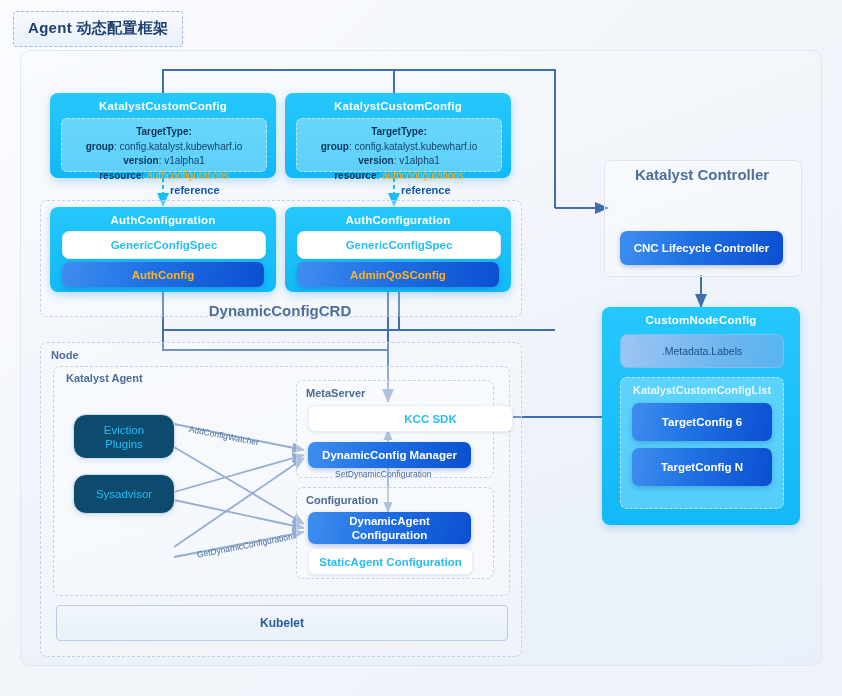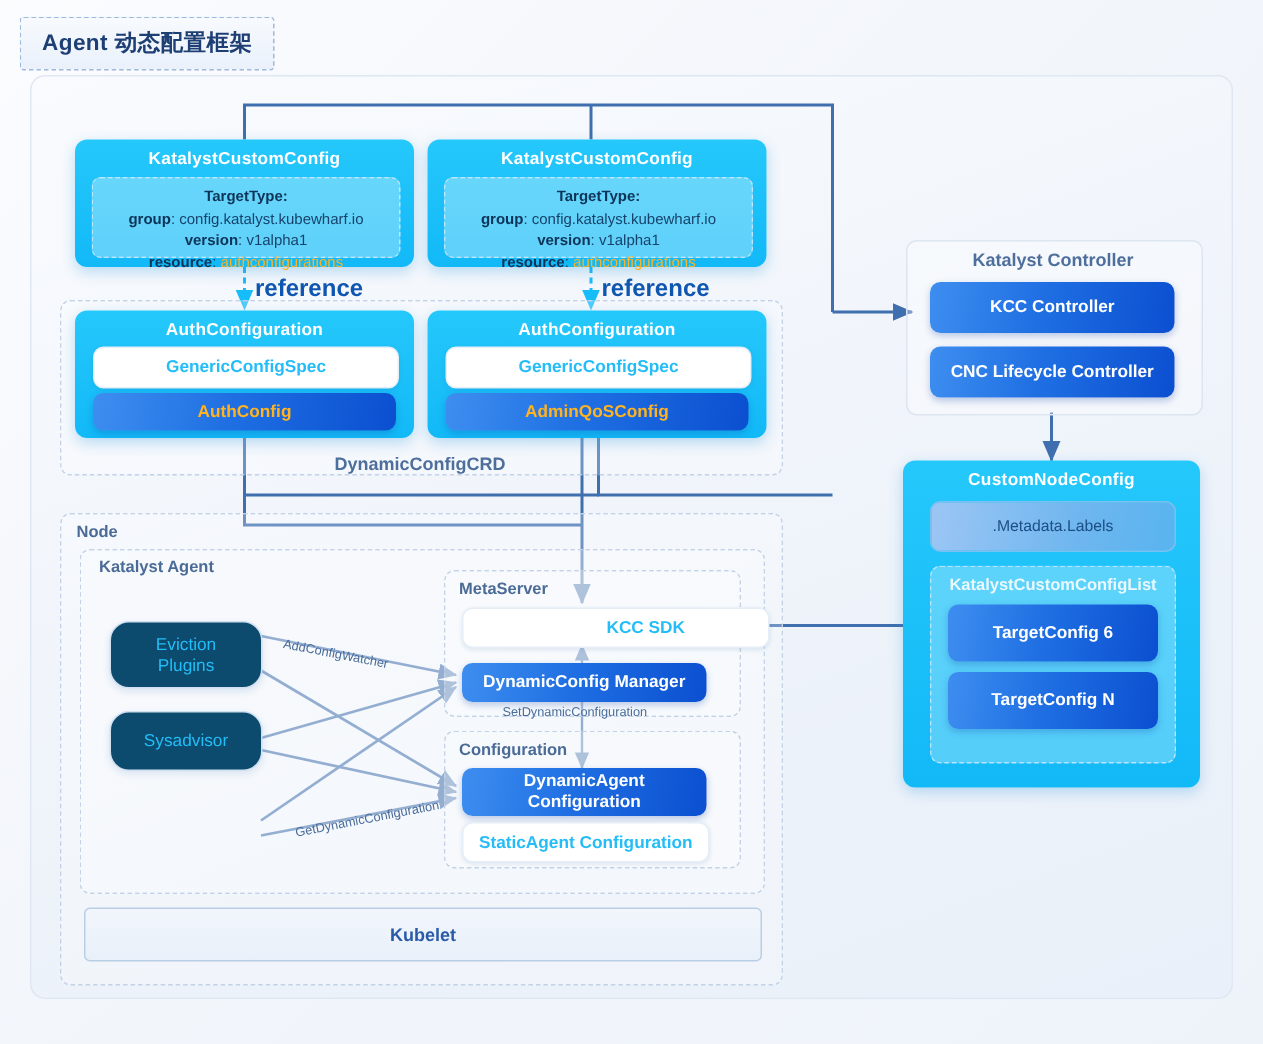--- a/index.html
+++ b/index.html
@@ -25,21 +25,21 @@
   .outer-frame{
     position:absolute;left:20px;top:50px;width:800px;height:614px;
     border:1px solid #dfe7f2;border-radius:10px;
     background:linear-gradient(160deg,#f9fbfe 0%,#eef3fa 60%,#e9f0f9 100%);
   }
 
   
   .dgroup{position:absolute;border:1px dashed #c3d2e6;border-radius:7px;background:rgba(255,255,255,.25);}
   .sgroup{position:absolute;border:1px solid #dde5f0;border-radius:7px;background:rgba(255,255,255,.32);}
   .grp-label{position:absolute;font-size:11px;color:#4b6b97;font-weight:bold;}
-  .grp-label-c{position:absolute;font-size:12px;color:#4e6f9c;font-weight:bold;text-align:center;}
+  .grp-label-c{position:absolute;font-size:15px;color:#4e6f9c;font-weight:bold;text-align:center;}
 
   
   .cyan-card{
     position:absolute;border-radius:8px;
     background:linear-gradient(180deg,#25c8fb 0%,#12b9f7 100%);
     box-shadow:0 3px 9px rgba(40,150,220,.30);
   }
   .cyan-card-title{
     position:absolute;left:0;right:0;top:7px;text-align:center;
     color:#ffffff;font-size:11.5px;font-weight:bold;letter-spacing:.2px;
@@ -95,21 +95,21 @@
   .inner-list{
     position:absolute;border:1px dashed #b9e4fb;border-radius:7px;
     background:rgba(255,255,255,.28);
   }
   .inner-list-title{
     position:absolute;left:0;right:0;top:6px;text-align:center;
     color:#eaf8ff;font-size:11px;font-weight:bold;
   }
 
   .edge-label{position:absolute;font-size:8.5px;color:#4a6c99;white-space:nowrap;}
-  .ref-label{position:absolute;font-size:16px;color:#0f56b0;font-weight:bold;}
+  .ref-label{position:absolute;font-size:11px;color:#0f56b0;font-weight:bold;}
 
   svg.wires{position:absolute;left:0;top:0;width:842px;height:696px;pointer-events:none;}
 </style>
 </head>
 <body>
 
 <div id="root">
 
   <div class="title-chip">Agent 动态配置框架</div>
 
@@ -196,21 +196,20 @@
   </div>
 
   <div class="cyan-card" style="left:285px;top:207px;width:226px;height:85px;">
     <div class="cyan-card-title">AuthConfiguration</div>
     <div class="white-pill" style="left:12px;top:24px;width:202px;height:26px;">GenericConfigSpec</div>
     <div class="blue-pill amber" style="left:12px;top:55px;width:202px;height:25px;">AdminQoSConfig</div>
   </div>
 
   <div class="sgroup" style="left:604px;top:160px;width:196px;height:115px;"></div>
   <div class="grp-label-c" style="left:604px;top:166px;width:196px;">Katalyst Controller</div>
-  <div class="blue-pill" style="left:620px;top:188px;width:163px;height:34px;">KCC Controller</div>
   <div class="blue-pill" style="left:620px;top:231px;width:163px;height:34px;">CNC Lifecycle Controller</div>
 
   <div class="cyan-card" style="left:602px;top:307px;width:198px;height:218px;">
     <div class="cyan-card-title">CustomNodeConfig</div>
     <div class="lightblue-pill" style="left:18px;top:27px;width:162px;height:32px;">.Metadata.Labels</div>
     <div class="inner-list" style="left:18px;top:70px;width:162px;height:130px;">
       <div class="inner-list-title">KatalystCustomConfigList</div>
       <div class="blue-pill" style="left:11px;top:25px;width:140px;height:38px;">TargetConfig 6</div>
       <div class="blue-pill" style="left:11px;top:70px;width:140px;height:38px;">TargetConfig N</div>
     </div>

